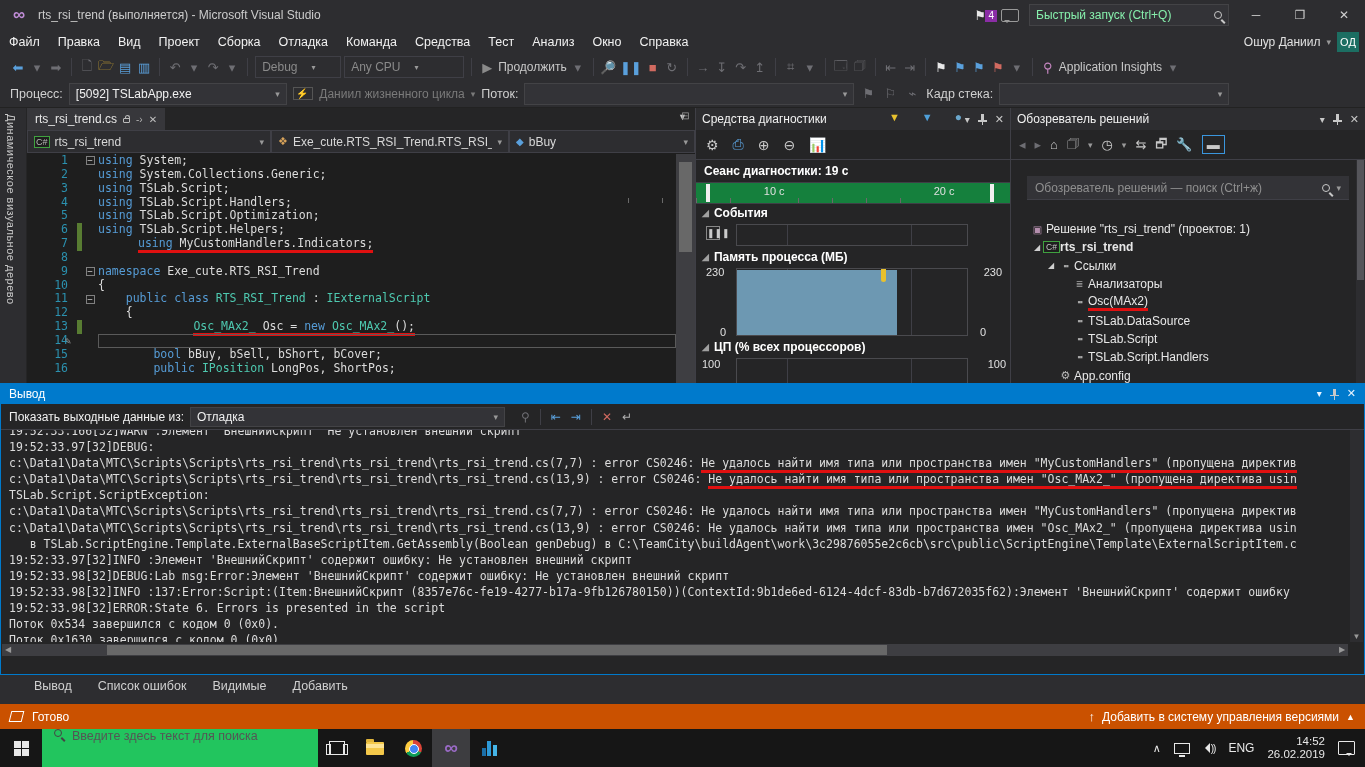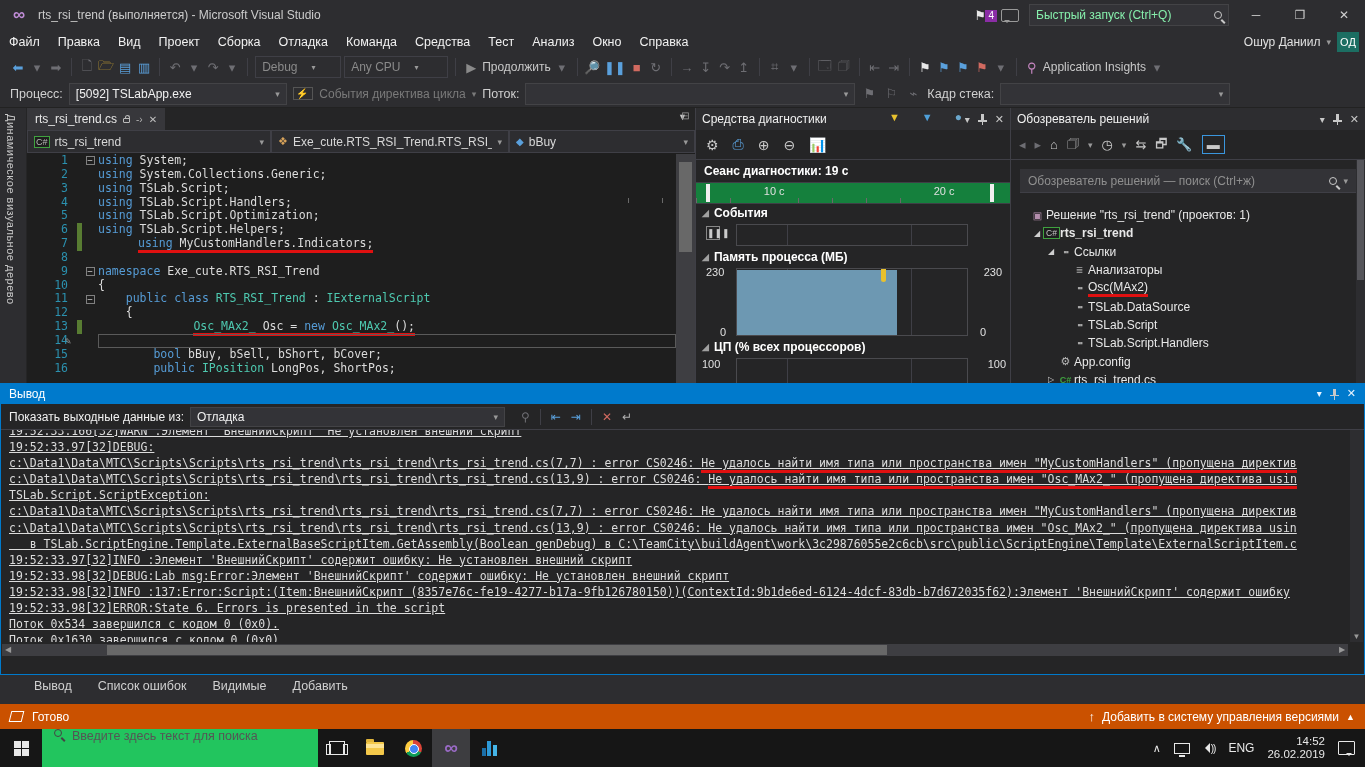--- a/index.html
+++ b/index.html
@@ -110,21 +110,21 @@
   .chart-wrap { position:relative; height:72px; }
   .axis-lab { position:absolute; color:#e0e0e0; font-size:11px; }
   .chart-box { position:absolute; left:40px; right:42px; top:2px; bottom:2px; border:1px solid #4a4a4e; background:#252526; overflow:hidden; }
   .mem-fill { position:absolute; left:0; bottom:0; background:#6d98b2; }
   .gc-mark { position:absolute; top:0; width:5px; height:13px; background:#e8c12e; border-radius:0 0 3px 3px; }
   .cpu-wrap { position:relative; height:28px; }
 
   .solution { width:355px; }
   .sol-toolbar { height:30px; display:flex; align-items:center; gap:9px; padding-left:8px; border-bottom:1px solid #3f3f46; color:#c8c8c8; font-size:13px; }
   .sol-toolbar .boxed { border:1px solid #3a96dd; padding:1px 4px; }
-  .sol-search { height:24px; margin:9px; background:#333337; border-bottom:1px solid #3f3f46; display:flex; align-items:center; padding:0 8px; color:#8f8f8f; }
+  .sol-search { height:24px; margin:16px; background:#333337; border-bottom:1px solid #3f3f46; display:flex; align-items:center; padding:0 8px; color:#8f8f8f; }
   .sol-search .magnifier { margin-left:auto; }
   .tree { padding-top:4px; }
   .tree-row { height:18.3px; display:flex; align-items:center; white-space:nowrap; color:#e8e8e8; }
   .tree-exp { width:12px; text-align:center; color:#cfcfcf; font-size:8px; flex:none; }
   .tree-ico { width:17px; flex:none; text-align:center; font-size:10px; }
   .ico-sln { color:#b48ead; } .ico-csproj { border:1px solid #3fa13f; font-size:8.5px; color:#c5c5c5; padding:0 1px; background:#1e1e1e; }
   .ico-refs { color:#a8a8a8; font-size:9px; letter-spacing:-1px; } .ico-analyzer { color:#a8a8a8; font-size:9px; }
   .ico-config { color:#b8b8b8; font-size:11px; } .ico-cs { color:#3fa13f; font-size:9px; font-weight:bold; }
   .tree-row.bold .tree-label { font-weight:bold; }
   .tree-label.ulred { border-bottom:3px solid #e01010; }
@@ -134,21 +134,21 @@
   
   .output { position:absolute; left:0; top:383px; width:1365px; height:292px; background:#252526; border:1px solid #007acc; border-top:none; }
   .out-title { height:21px; background:#007acc; display:flex; align-items:center; padding:0 8px; color:#fff; }
   .out-title .pt-icons { color:#e8f4ff; }
   .out-toolbar { height:26px; display:flex; align-items:center; gap:6px; padding-left:8px; border-bottom:1px solid #3f3f46; }
   .out-select { width:315px; height:20px; background:#333337; border:1px solid #434346; display:flex; align-items:center; padding:0 6px; }
   .out-select .caret { margin-left:auto; }
   .out-icons { display:flex; gap:10px; align-items:center; margin-left:10px; color:#b0b0b0; font-size:12px; }
   .out-icons .sep { width:1px; height:16px; background:#3f3f46; }
   .log { position:absolute; top:47px; left:8px; right:16px; bottom:32px; overflow:hidden; font-family:"DejaVu Sans Mono",monospace; font-size:11.5px; color:#dcdcdc; }
-  .log-line { height:16.1px; line-height:16.1px; white-space:pre;text-decoration:underline; }
+  .log-line { height:16.1px; line-height:16.1px; white-space:pre; }
   .log-line:first-child { margin-top:-7px; }
   .seg-u { border-bottom:3px solid #e01010; }
   .out-vscroll { position:absolute; right:1px; top:47px; bottom:32px; width:13px; background:#2d2d30; }
   .out-varrow { position:absolute; bottom:1px; left:0; width:13px; text-align:center; color:#999; font-size:8px; }
   .out-hscroll { position:absolute; left:1px; right:16px; bottom:18px; height:12px; background:#3e3e42; }
   .out-harrow { position:absolute; top:0; width:12px; height:12px; color:#999; font-size:8px; text-align:center; line-height:12px; }
   .out-hthumb { position:absolute; left:105px; width:780px; top:1px; height:10px; background:#686868; }
 
   .out-tabs { position:absolute; left:0; top:675px; width:1365px; height:29px; background:#2d2d30; display:flex; align-items:flex-start; gap:26px; padding:4px 0 0 34px; }
   .out-tab { color:#d0d0d0; font-size:12.5px; }
@@ -247,21 +247,21 @@
     <span class="tb-sep"></span>
     <span class="tb-ico gray">↶</span>
     <span class="tb-ico gray caret">▾</span>
     <span class="tb-ico gray">↷</span>
     <span class="tb-ico gray caret">▾</span>
     <span class="tb-sep"></span>
     <div class="tb-dd" style="width:86px;">
         <span>Debug</span>
         <span class="caret">▾</span>
       </div>
-    <div class="tb-dd" style="width:104px;">
+    <div class="tb-dd" style="width:120px;">
         <span>Any CPU</span>
         <span class="caret">▾</span>
       </div>
     <span class="tb-sep"></span>
     <span class="tb-ico" style="color:#8a8a8a;">▶</span>
     <span class="tb-label">Продолжить</span>
     <span class="tb-ico gray caret">▾</span>
     <span class="tb-sep"></span>
     <span class="tb-ico gold">🔎</span>
     <span class="tb-ico blue">❚❚</span>
@@ -293,21 +293,21 @@
     <span class="tb-ico gray caret">▾</span>
   </div>
 
   <div class="debugbar">
     <span class="db-label">Процесс:</span>
     <div class="db-dd" style="width:218px;">
         <span>[5092] TSLabApp.exe</span>
         <span class="caret">▾</span>
       </div>
     <span class="tb-ico gray" style="border:1px solid #555; font-size:10px; padding:0 3px;">⚡</span>
-    <span class="db-gray">События директива цикла</span>
+    <span class="db-gray">Даниил жизненного цикла</span>
     <span class="db-gray caret">▾</span>
     <span class="db-label">Поток:</span>
     <div class="db-dd" style="width:330px;">
         <span class="caret">▾</span>
       </div>
     <span class="tb-ico gray">⚑</span>
     <span class="tb-ico gray">⚐</span>
     <span class="tb-ico gray">⌁</span>
     <span class="db-label">Кадр стека:</span>
     <div class="db-dd" style="width:230px;">

